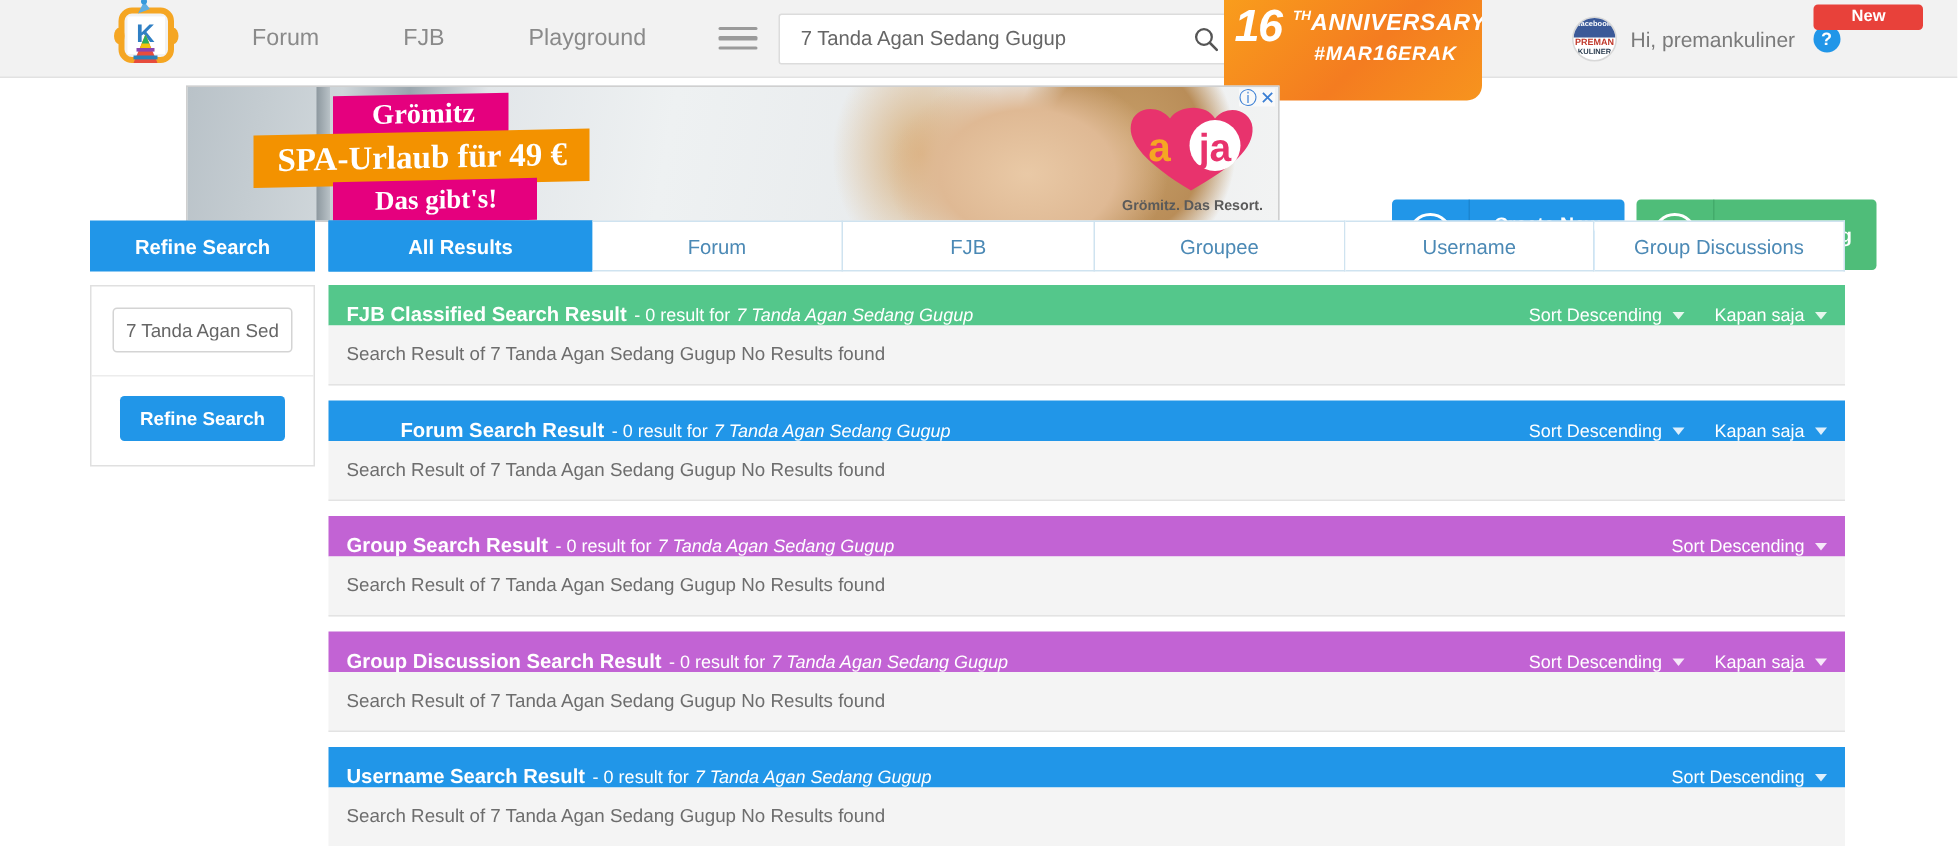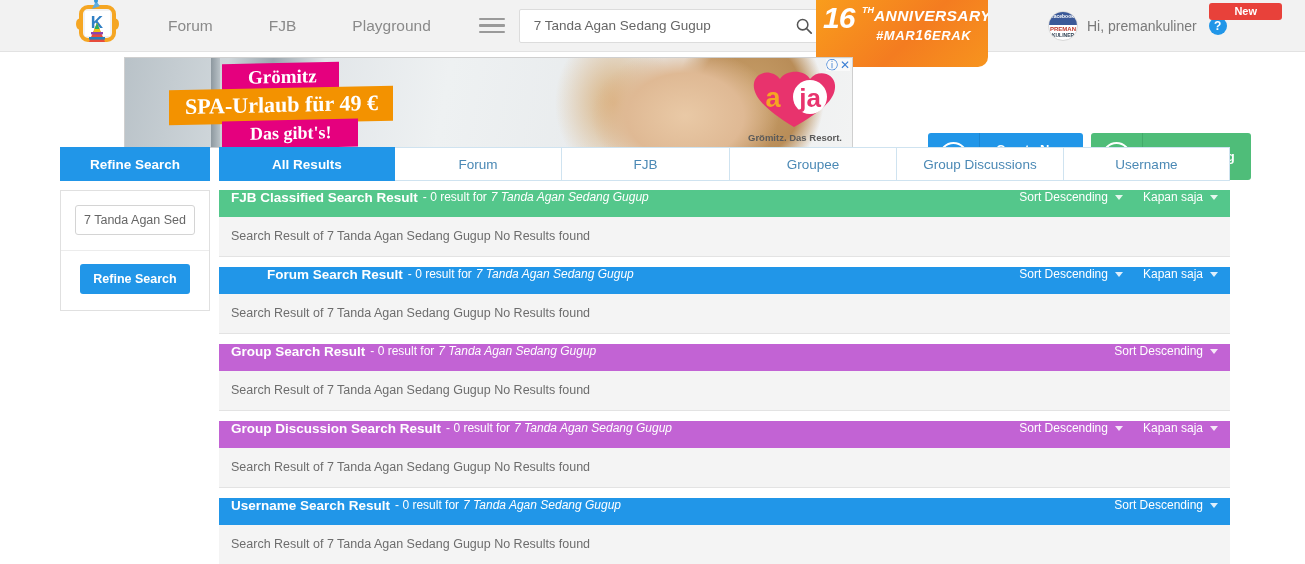--- a/index.html
+++ b/index.html
@@ -286,21 +286,21 @@
     font-size: 12.5px; font-weight: bold;
     padding: 8px 13px;
     cursor: pointer;
     font-family: "Liberation Sans", sans-serif;
   }
 
   .results { margin-left: 9px; width: 1011px; }
   .result-block { margin-bottom: 10px; }
   .result-head {
     height: 27px;
-    display: flex; align-items: flex-start;
+    display: flex; align-items: flex-end;
     padding: 0 12px 0 12px;
     color: #fff;
   }
   .rh-title { font-size: 13.5px; font-weight: bold; white-space: nowrap; }
   .rh-sub { font-size: 12px; margin-left: 5px; white-space: nowrap; }
   .rh-q { font-style: italic; }
   .rh-spacer { flex: 1; }
   .rh-drop {
     display: flex; align-items: center; gap: 7px;
     font-size: 12px; margin-left: 20px; cursor: pointer; white-space: nowrap;
@@ -438,25 +438,25 @@
       </div>
       <div class="tab" style="width: 167px;">
         <span>Forum</span>
       </div>
       <div class="tab" style="width: 168px;">
         <span>FJB</span>
       </div>
       <div class="tab" style="width: 167px;">
         <span>Groupee</span>
       </div>
+      <div class="tab" style="width: 166px;">
+        <span>Username</span>
+      </div>
       <div class="tab" style="width: 167px;">
         <span>Group Discussions</span>
-      </div>
-      <div class="tab" style="width: 166px;">
-        <span>Username</span>
       </div>
     </div>
 </div>
 
 <div class="body-wrap">
   <div class="sidebar">
     <div class="side-inputwrap">
       <input class="side-input" type="text" value="7 Tanda Agan Sedang Gugup" style="">
     </div>
     <div class="side-btnwrap">

